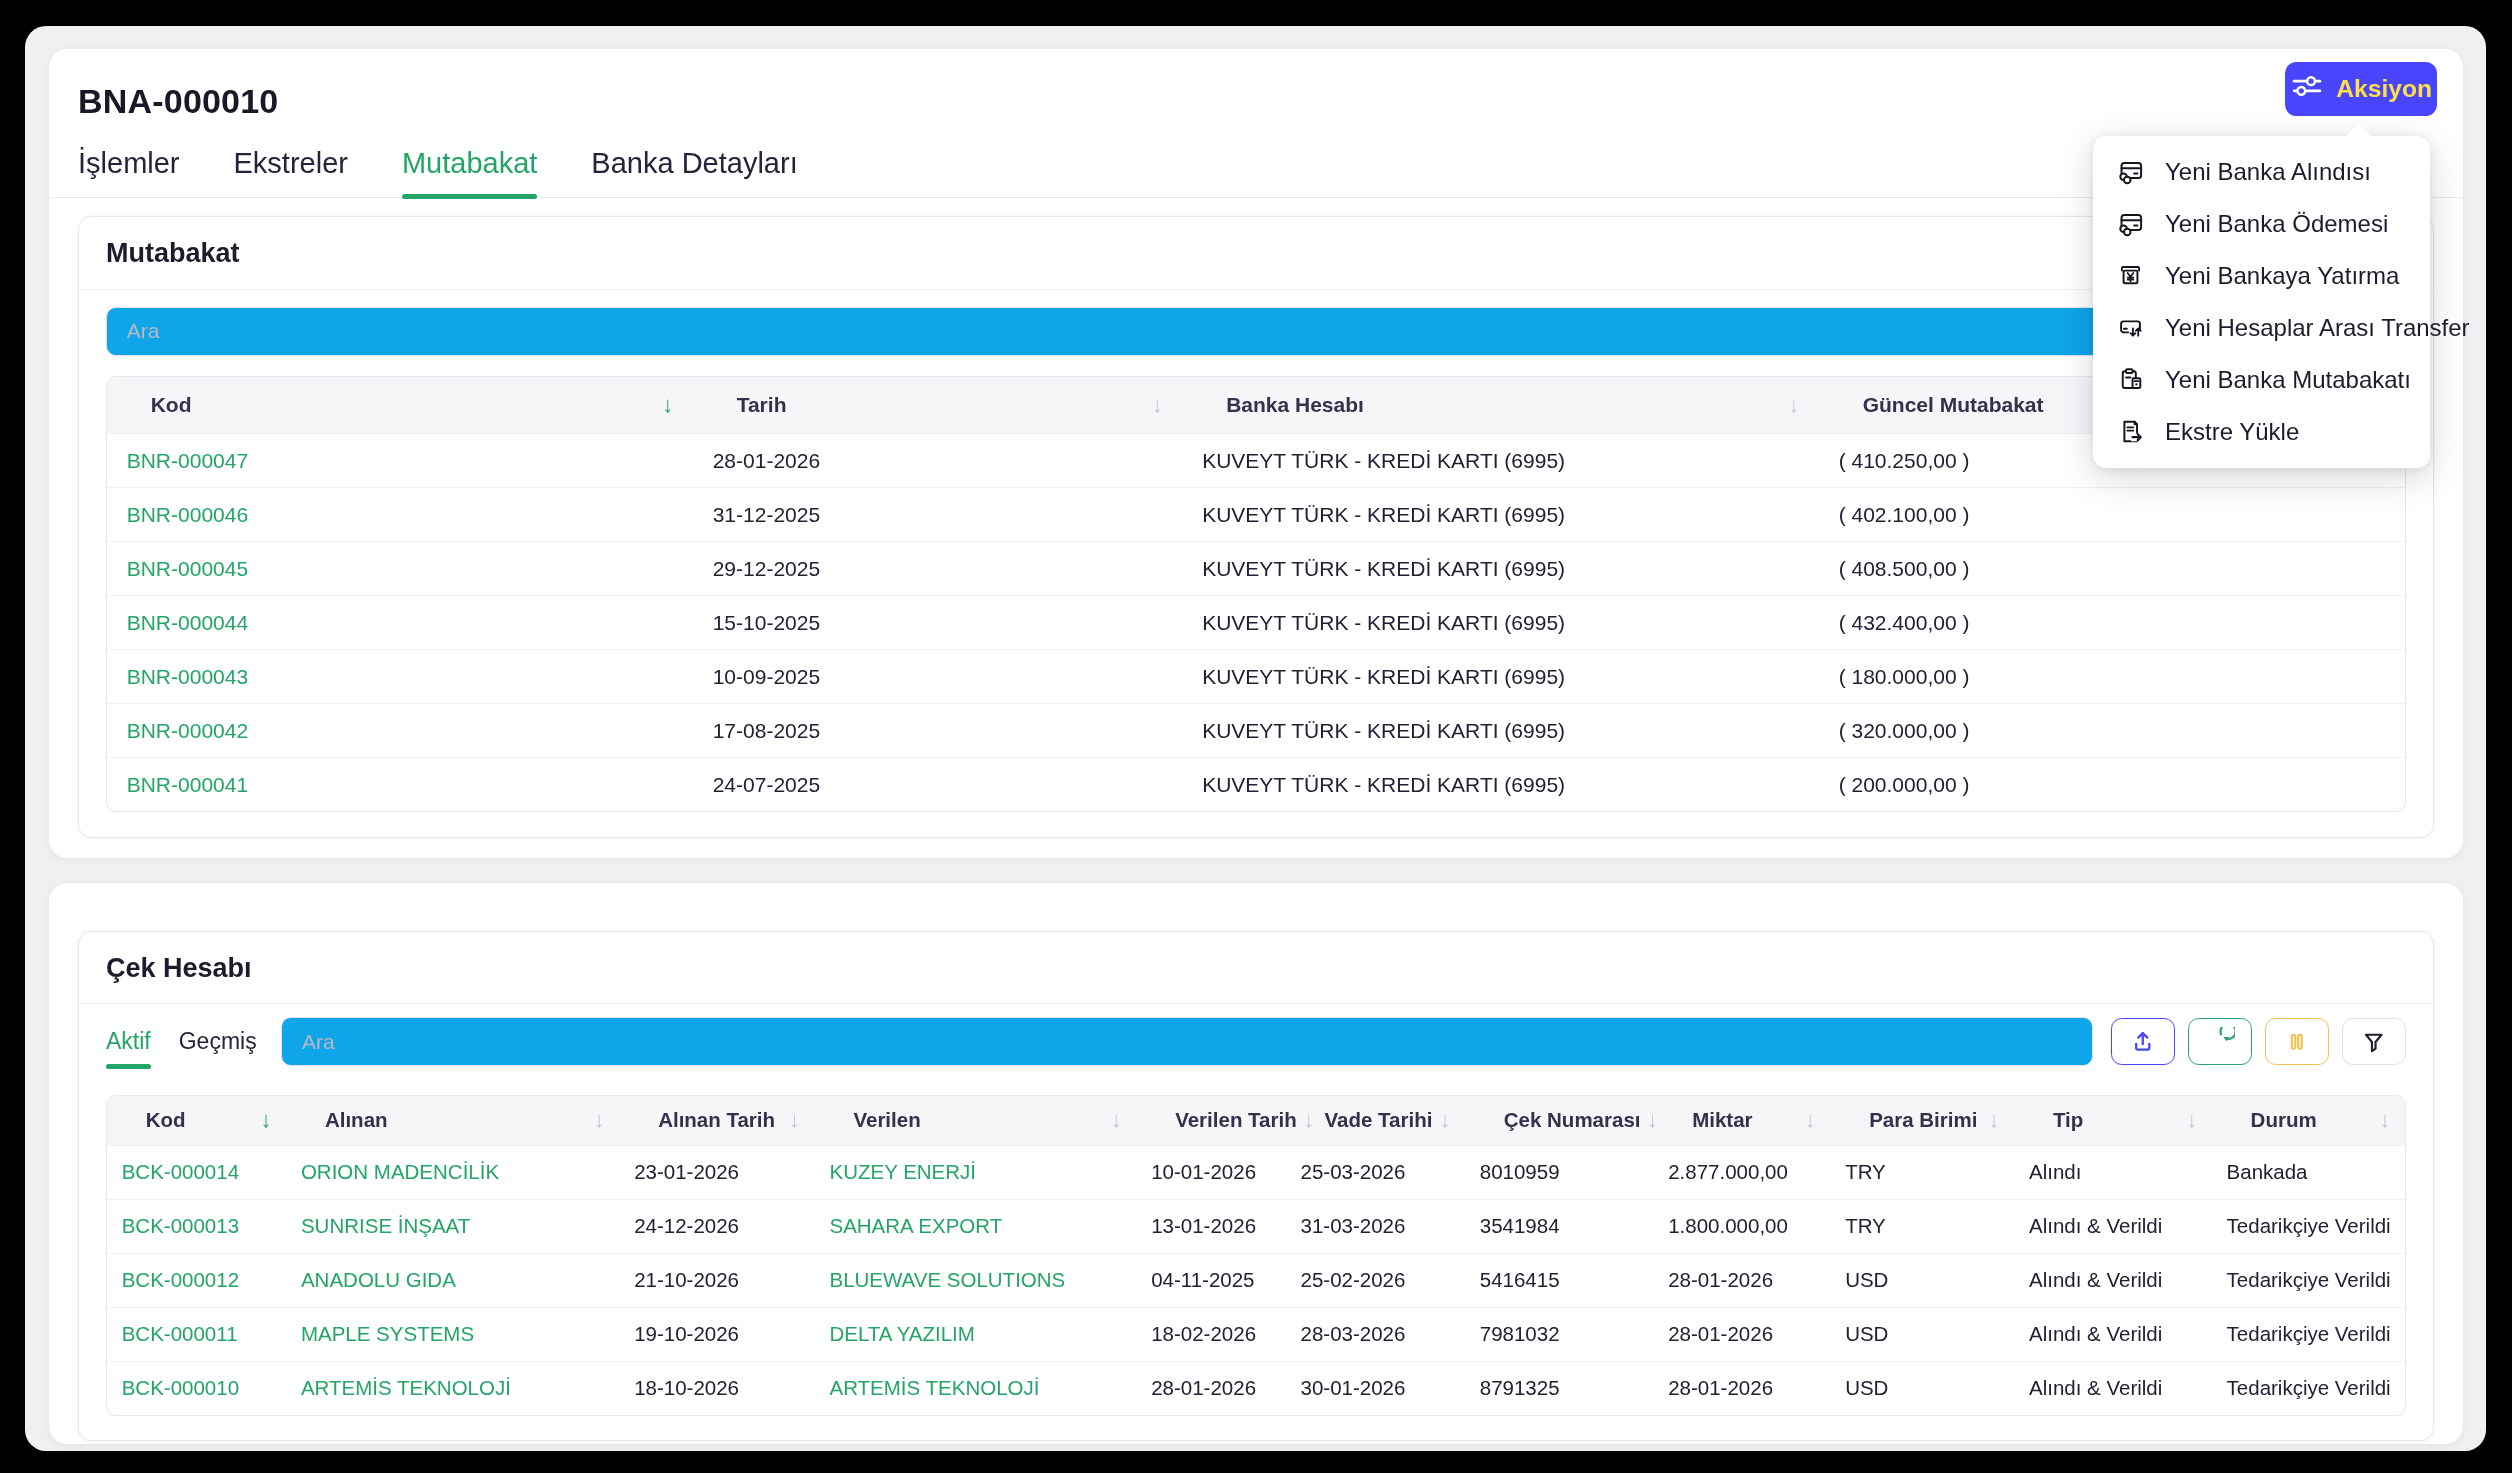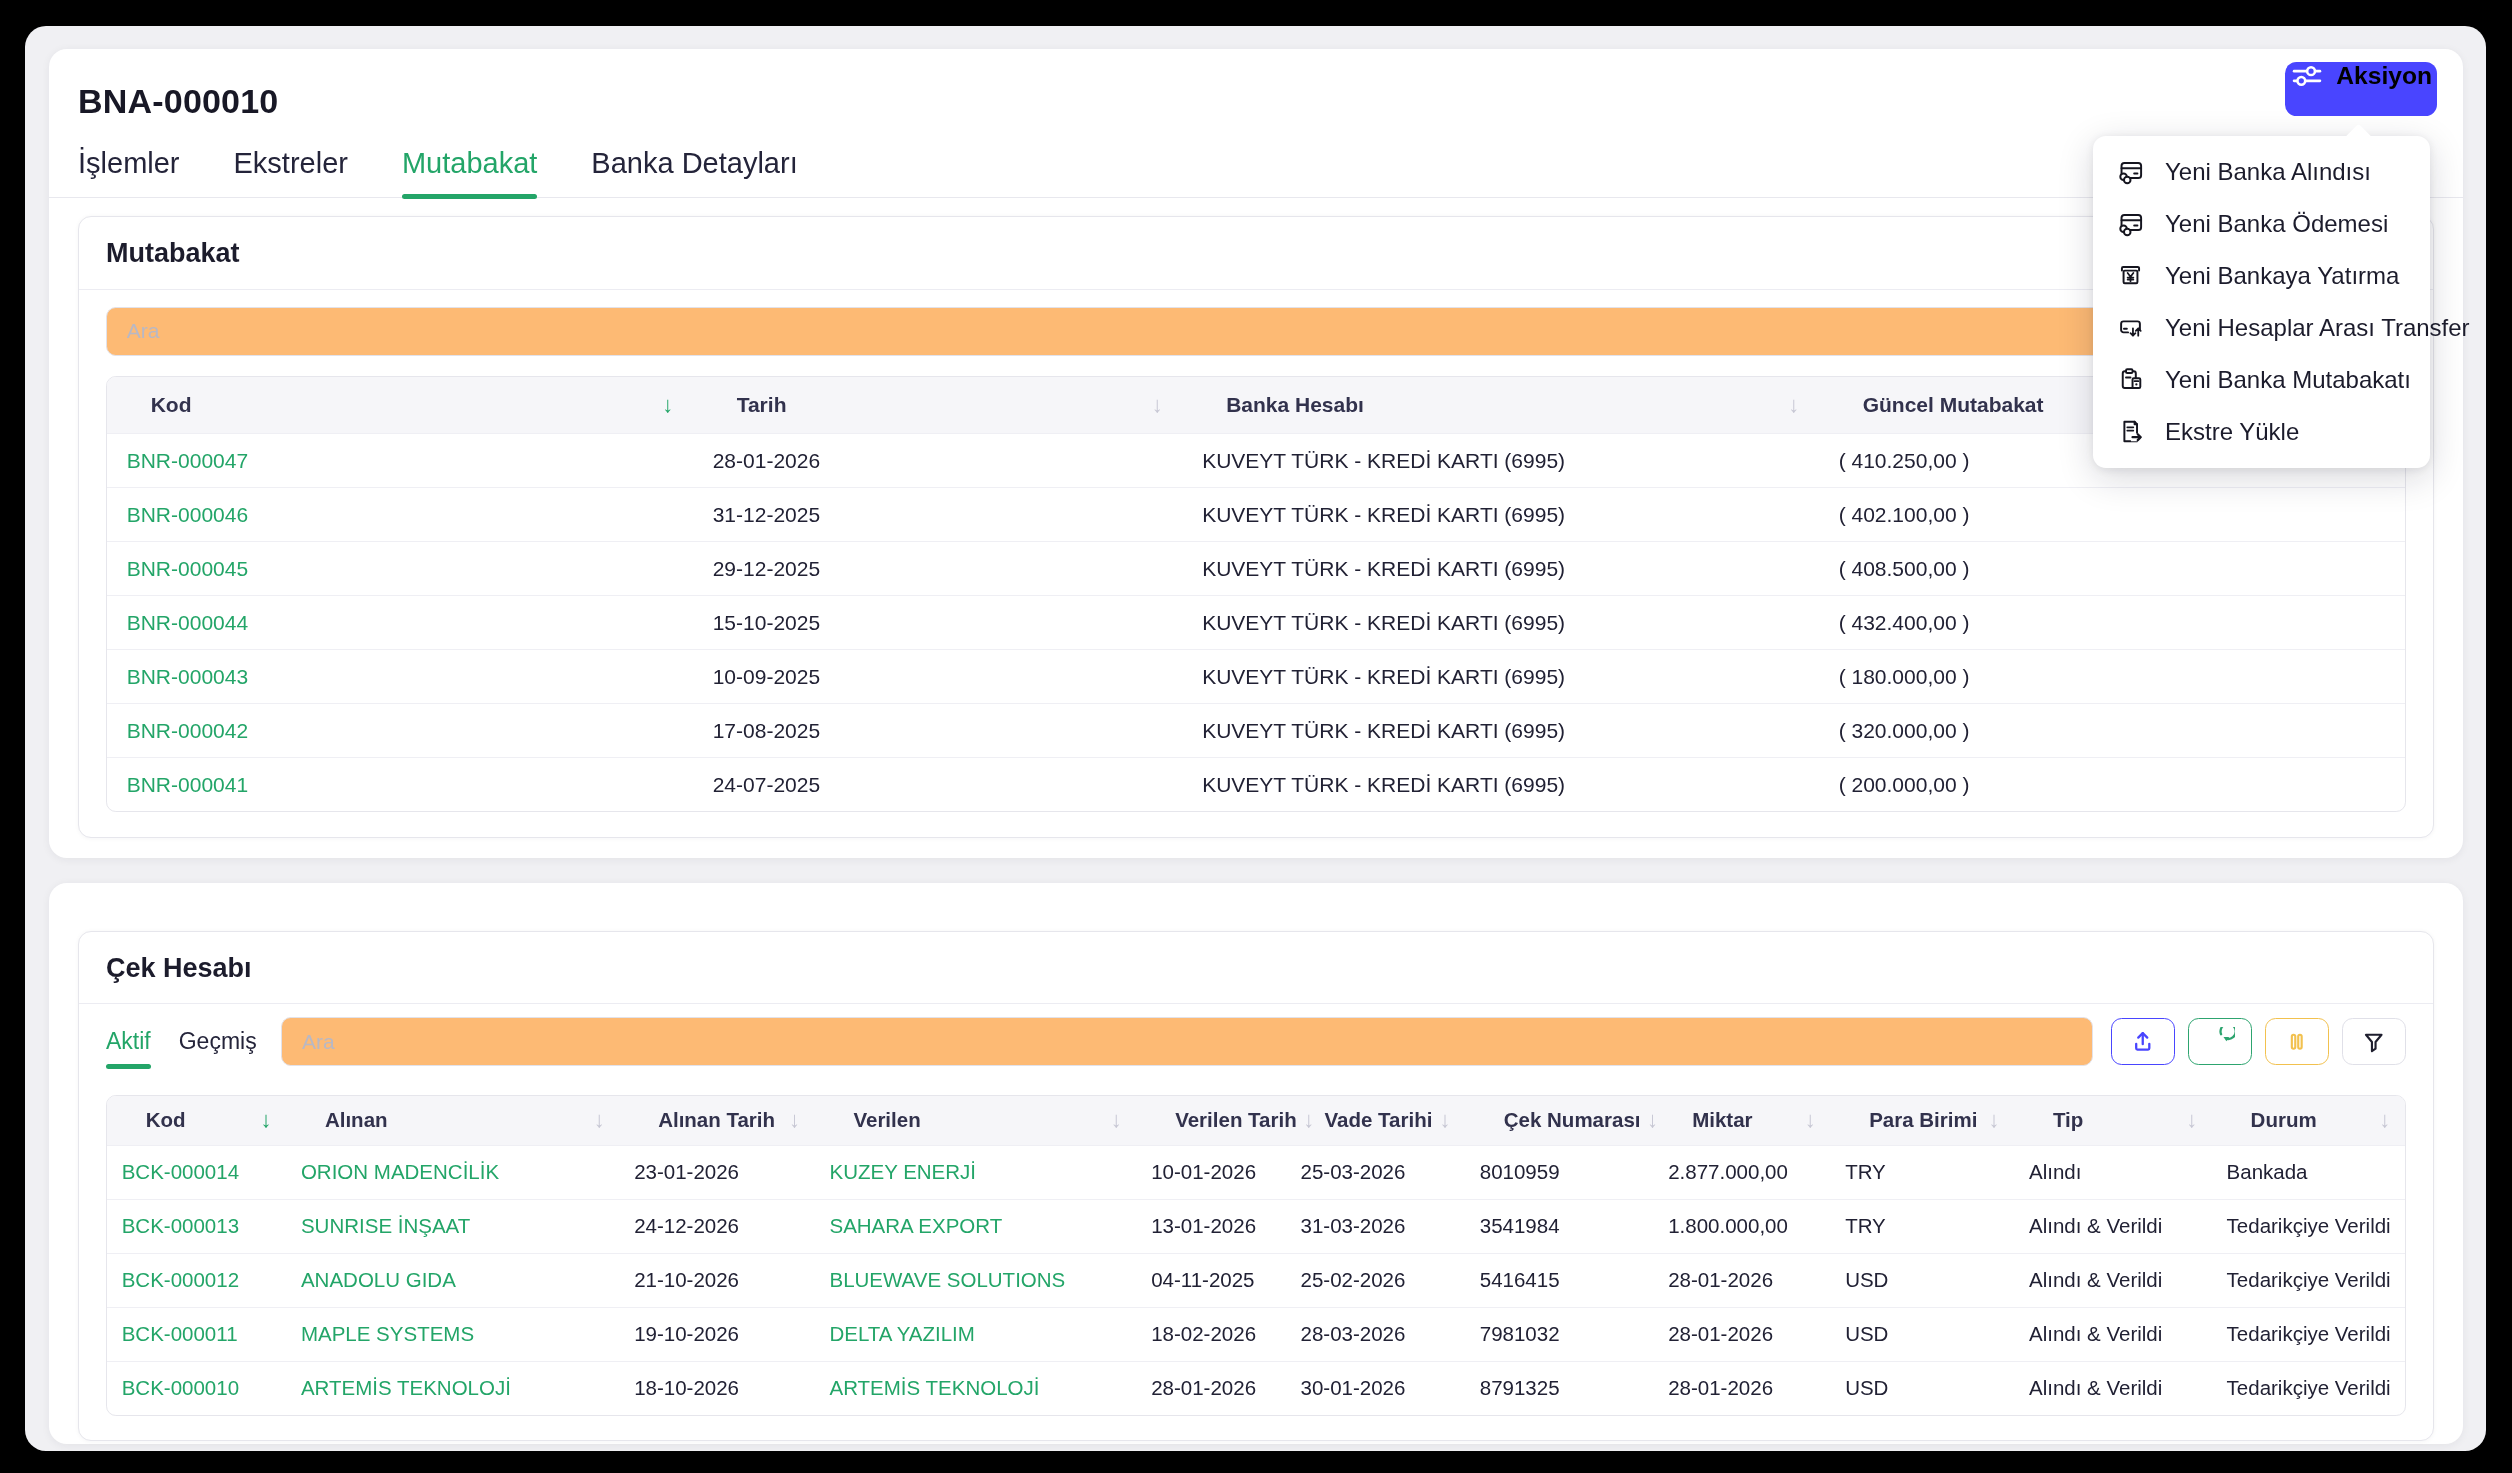--- a/index.html
+++ b/index.html
@@ -78,21 +78,21 @@
   .search-input {
     width: 100%;
     height: 49px;
     border: 1.2px solid #e2e2ea;
     border-radius: 9.8px;
     font-size: 21px;
     font-family: "Liberation Sans", sans-serif;
     padding: 0 19.7px;
     color: #212134;
     outline: none;
-    background: #fdba74;
+    background: #0ea5e9;
   }
   .search-input::placeholder { color: #b8b8c5; }
 
   .table-wrap {
     margin: 20.5px 27px 24.6px 27px;
     border: 0.8px solid #e6e6ec;
     border-radius: 9.8px;
     overflow: hidden;
   }
   table { width: 100%; border-collapse: separate; border-spacing: 0; table-layout: fixed; }
@@ -155,25 +155,25 @@
   .tool-btn.amber { border-color: #f2c14e; }
   .tool-btn svg { display: block; }
 
   .action-btn {
     position: absolute;
     left: 2285px; top: 62px;
     width: 152px; height: 54px;
     background: #4945ff;
     border: none;
     border-radius: 11.5px;
-    color: #000000;
+    color: #fde047;
     font-size: 24.6px;
     font-weight: 600;
     font-family: "Liberation Sans", sans-serif;
-    display: flex; justify-content: center; gap: 12.3px;
+    display: flex; align-items: center; justify-content: center; gap: 12.3px;
     cursor: pointer;
     z-index: 30;
   }
 
   .menu {
     position: absolute;
     left: 2093px; top: 136px;
     width: 337px;
     background: #ffffff;
     border-radius: 13px;

